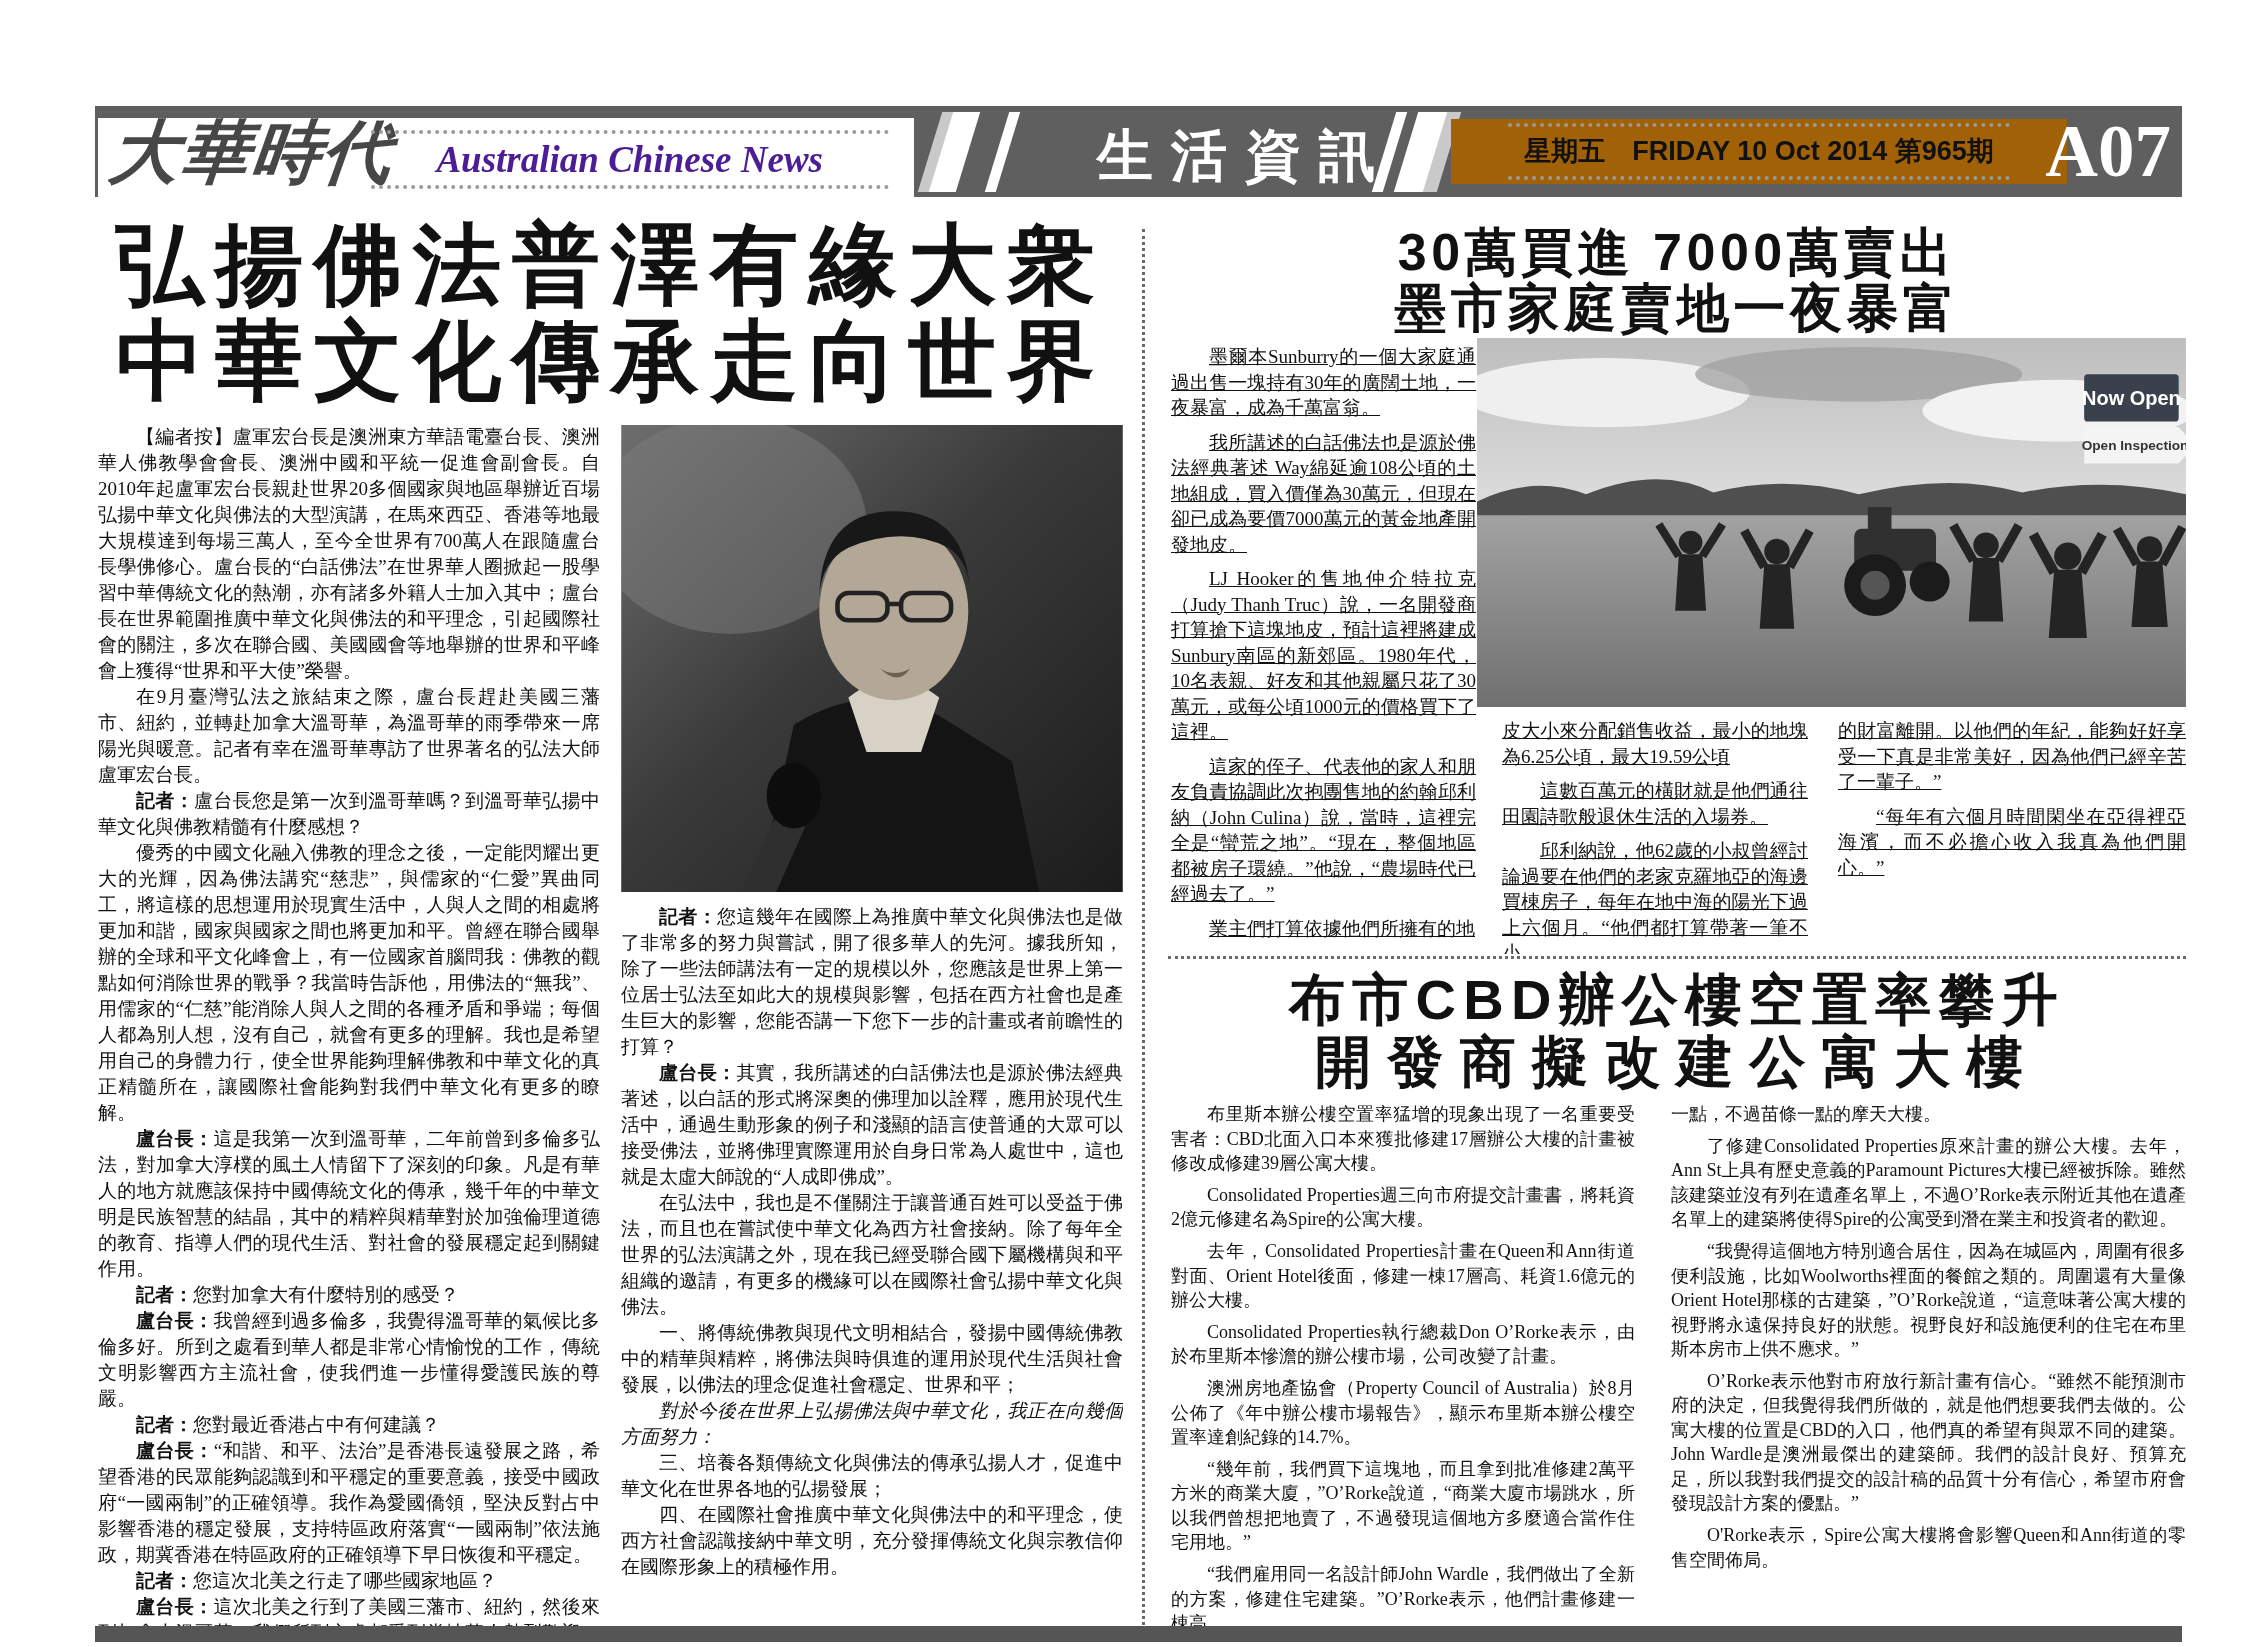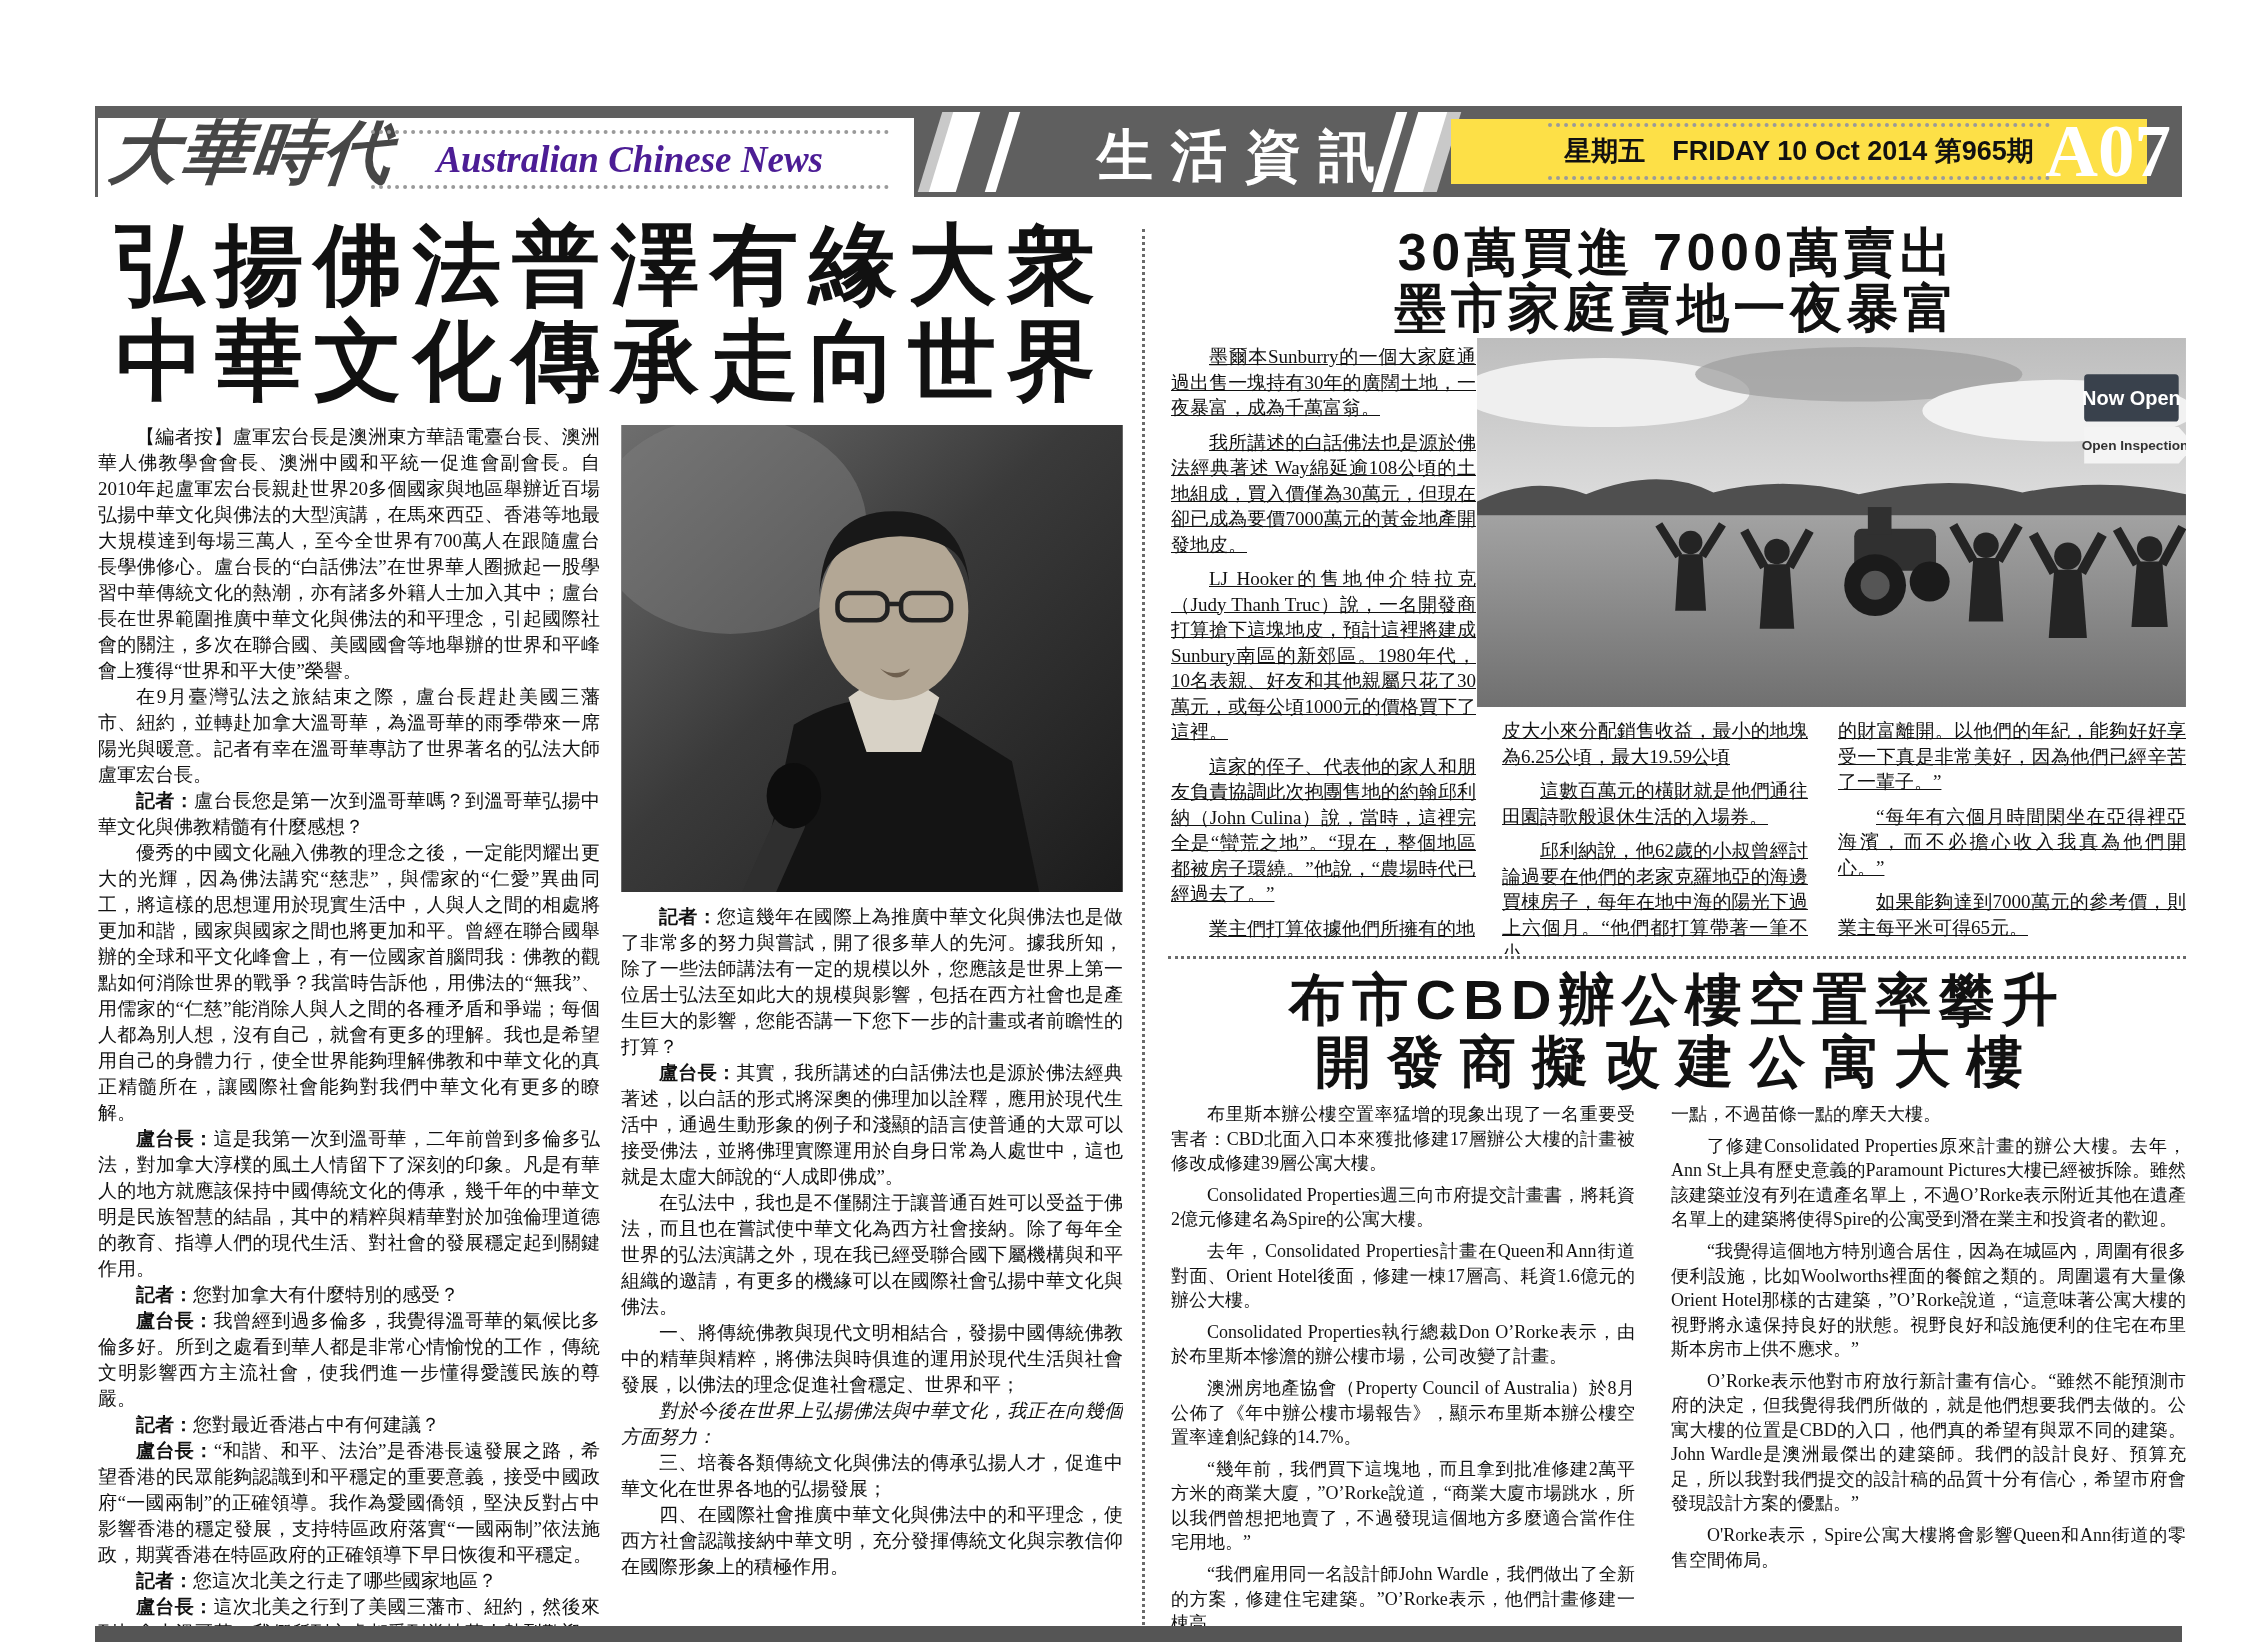--- a/index.html
+++ b/index.html
@@ -11,21 +11,21 @@
   #masthead-cn{position:absolute;left:12.7px;top:-11px;font-size:69px;font-weight:bold;font-style:italic;
                color:#474747;letter-spacing:1.8px;transform:skewX(-6deg);}
   #masthead-en-box{position:absolute;left:273px;top:12.7px;width:518px;height:51px;
                    border-top:4.5px dotted #9a9a9a;border-bottom:4.5px dotted #9a9a9a;
                    display:flex;align-items:center;justify-content:center;}
   #masthead-en{font-size:37px;font-weight:bold;font-style:italic;color:#4c1d95;}
   .slash{position:absolute;top:5.5px;height:80px;background:#ffffff;transform:skewX(-17deg);}
   .slash.gray{background:#c9c9c9;}
   #section-title{position:absolute;left:1002px;top:12.7px;font-size:56px;font-weight:bold;color:#ffffff;
                  font-family:"Liberation Sans","DejaVu Sans",sans-serif;letter-spacing:18px;white-space:nowrap;}
-  #date-box{position:absolute;left:1356px;top:12.7px;width:696px;height:65px;background:#fde047;
+  #date-box{position:absolute;left:1356px;top:12.7px;width:616px;height:65px;background:#a16207;
             display:flex;align-items:center;justify-content:center;}
   #date-inner{border-top:4.5px dotted #9a9a9a;border-bottom:4.5px dotted #9a9a9a;padding:6.4px 16.4px;
               font-size:27px;font-weight:bold;color:#111;
               font-family:"Liberation Sans","DejaVu Sans",sans-serif;white-space:nowrap;}
   #page-no{position:absolute;right:11px;top:3.6px;font-size:73px;font-weight:bold;color:#ffffff;
            font-family:"Liberation Serif","DejaVu Serif",serif;}
   
   .para{margin:0;text-align:justify;text-indent:2em;}
   .para strong{font-family:"Liberation Sans","DejaVu Sans",sans-serif;font-weight:bold;}
   .para.cont{text-indent:0;}
@@ -201,21 +201,20 @@
       <p class="para">業主們打算依據他們所擁有的地</p>
     </div>
   <div class="col" id="rt-col2">
       <p class="para cont">皮大小來分配銷售收益，最小的地塊為6.25公頃，最大19.59公頃</p>
       <p class="para">這數百萬元的橫財就是他們通往田園詩歌般退休生活的入場券。</p>
       <p class="para">邱利納說，他62歲的小叔曾經討論過要在他們的老家克羅地亞的海邊買棟房子，每年在地中海的陽光下過上六個月。“他們都打算帶著一筆不小</p>
     </div>
   <div class="col" id="rt-col3">
       <p class="para cont">的財富離開。以他們的年紀，能夠好好享受一下真是非常美好，因為他們已經辛苦了一輩子。”</p>
       <p class="para">“每年有六個月時間閑坐在亞得裡亞海濱，而不必擔心收入我真為他們開心。”</p>
-      <p class="para">如果能夠達到7000萬元的參考價，則業主每平米可得65元。</p>
     </div>
 
   <div id="hdiv"></div>
 
   <div id="rbh">
     <div>布市CBD辦公樓空置率攀升</div>
     <div style="letter-spacing:16.4px;">開發商擬改建公寓大樓</div>
   </div>
 
   <div class="col" id="rb-col1">

